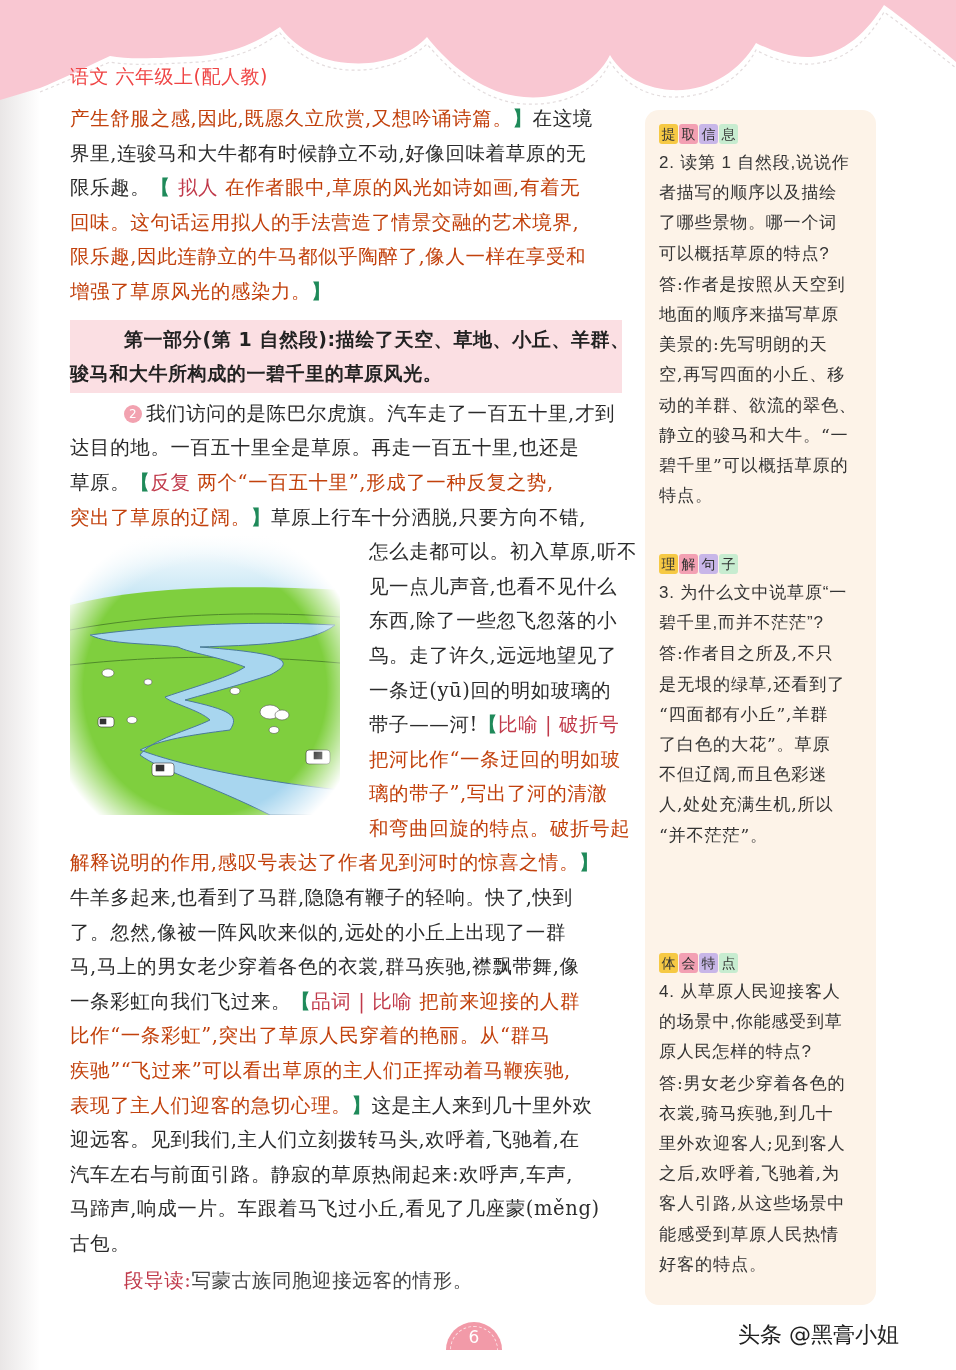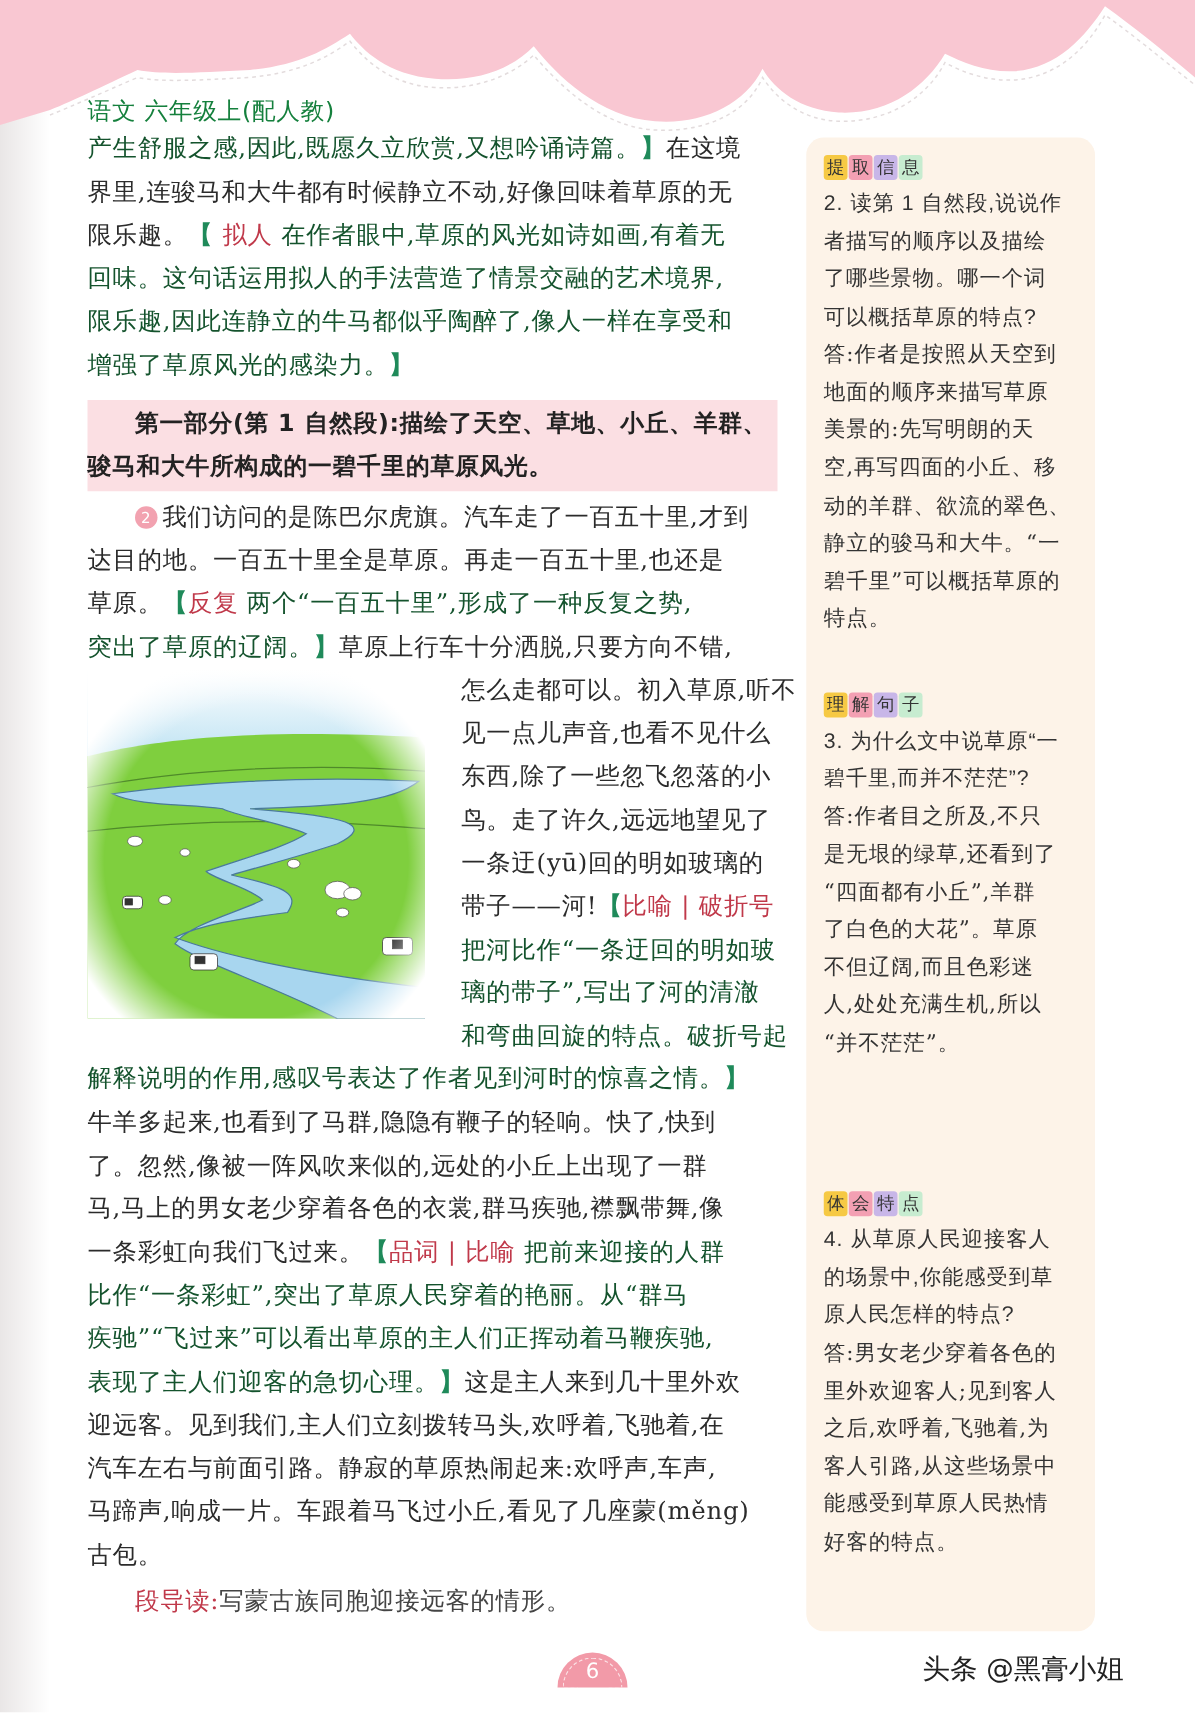--- a/index.html
+++ b/index.html
@@ -1,27 +1,27 @@
 <!DOCTYPE html>
 <html><head>
 <meta charset="utf-8">
 <style>
   html,body{margin:0;padding:0;}
   body{width:956px;height:1370px;position:relative;overflow:hidden;background:#ffffff;font-family:"DejaVu Serif","Liberation Serif",serif;}
   .page-shadow{position:absolute;left:0;top:0;width:40px;height:1370px;background:linear-gradient(to right,#e9e6e6,#ffffff);}
   .header-bg{position:absolute;left:0;top:0;width:956px;height:110px;}
-  .header-title{position:absolute;left:70px;top:76px;font-family:"DejaVu Sans","Liberation Sans",sans-serif;font-size:19px;color:#15803d;letter-spacing:0.5px;}
+  .header-title{position:absolute;left:70px;top:64px;font-family:"DejaVu Sans","Liberation Sans",sans-serif;font-size:19px;color:#ef4444;letter-spacing:0.5px;}
   .main-col{position:absolute;left:70px;top:102px;width:552px;}
   .line{font-size:19.5px;line-height:34.6px;height:34.6px;white-space:nowrap;letter-spacing:0.6px;color:#2b2b2b;}
-  .g{color:#14532d;font-family:"DejaVu Serif","Liberation Serif",serif;}
+  .g{color:#c2410c;font-family:"DejaVu Serif","Liberation Serif",serif;}
   .r{color:#c0394a;}
   .br{color:#1f8a5a;font-weight:bold;}
   .pink-box{background:#fbdfe3;margin:10px 0 4px 0;padding:2px 0;}
   .pink-box .line{font-family:"DejaVu Sans","Liberation Sans",sans-serif;font-weight:bold;color:#222;font-size:19px;}
-  .indent{padding-left:38px;}
+  .indent{padding-left:54px;}
   .para-badge{display:inline-block;width:18px;height:18px;border-radius:50%;background:#f2a2b0;color:#fff;font-size:12px;line-height:18px;text-align:center;font-family:"DejaVu Sans",sans-serif;margin-right:4px;vertical-align:2px;}
   .split{display:flex;}
   .split .pic{width:270px;height:280px;position:relative;}
   .split .txt{flex:1;margin-left:29px;}
   .guide{color:#c0394a;}
   .side{position:absolute;left:645px;top:110px;width:231px;height:1195px;background:#fdf3e8;border-radius:14px;}
   .side-sec{position:absolute;left:14px;width:210px;}
   .tags{display:flex;gap:1px;margin-bottom:4px;}
   .tag{width:19px;height:20px;font-family:"DejaVu Sans",sans-serif;font-size:14px;line-height:20px;text-align:center;color:#333;border-radius:3px;}
   .t1{background:#f6c944;}.t2{background:#f3a0b3;}.t3{background:#c8b6e8;}.t4{background:#c7ecd0;}
@@ -173,20 +173,21 @@
       <div class="tags">
         <span class="tag t1">体</span>
         <span class="tag t2">会</span>
         <span class="tag t3">特</span>
         <span class="tag t4">点</span>
       </div>
       <div class="sline q">4. 从草原人民迎接客人</div>
       <div class="sline q">的场景中,你能感受到草</div>
       <div class="sline q">原人民怎样的特点?</div>
       <div class="sline">答:男女老少穿着各色的</div>
+      <div class="sline">衣裳,骑马疾驰,到几十</div>
       <div class="sline">里外欢迎客人;见到客人</div>
       <div class="sline">之后,欢呼着,飞驰着,为</div>
       <div class="sline">客人引路,从这些场景中</div>
       <div class="sline">能感受到草原人民热情</div>
       <div class="sline">好客的特点。</div>
     </div>
 </div>
 
 <div class="page-num">6</div>
 <div class="watermark">头条 @黑膏小姐</div>

